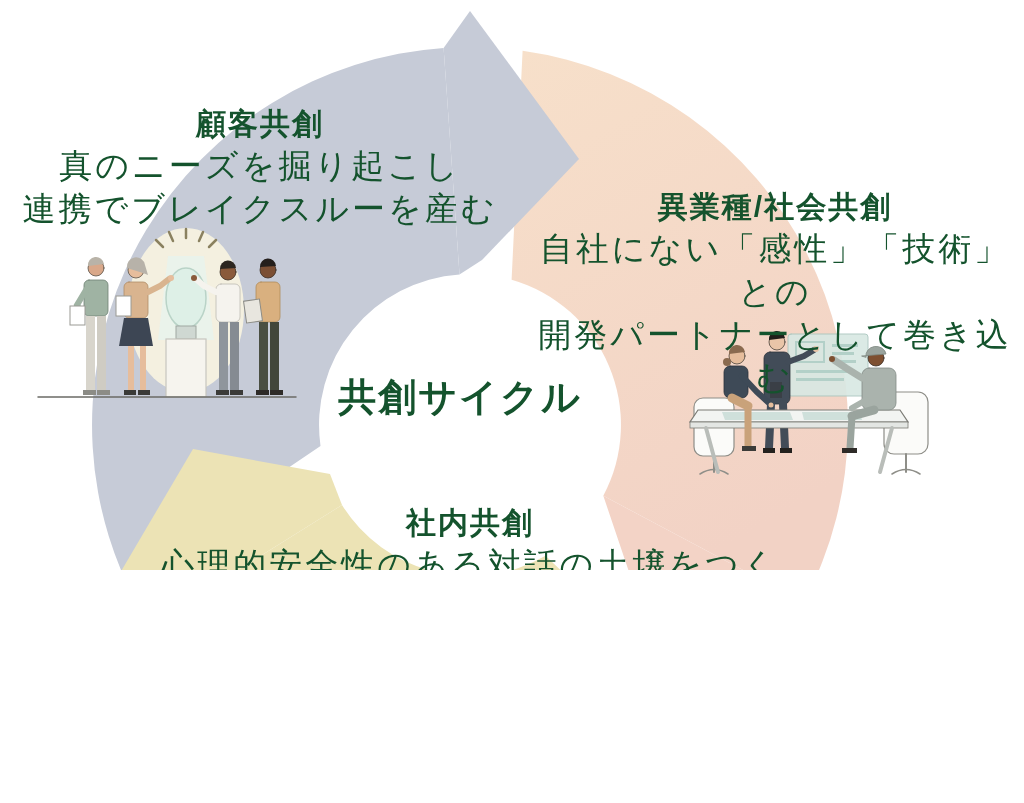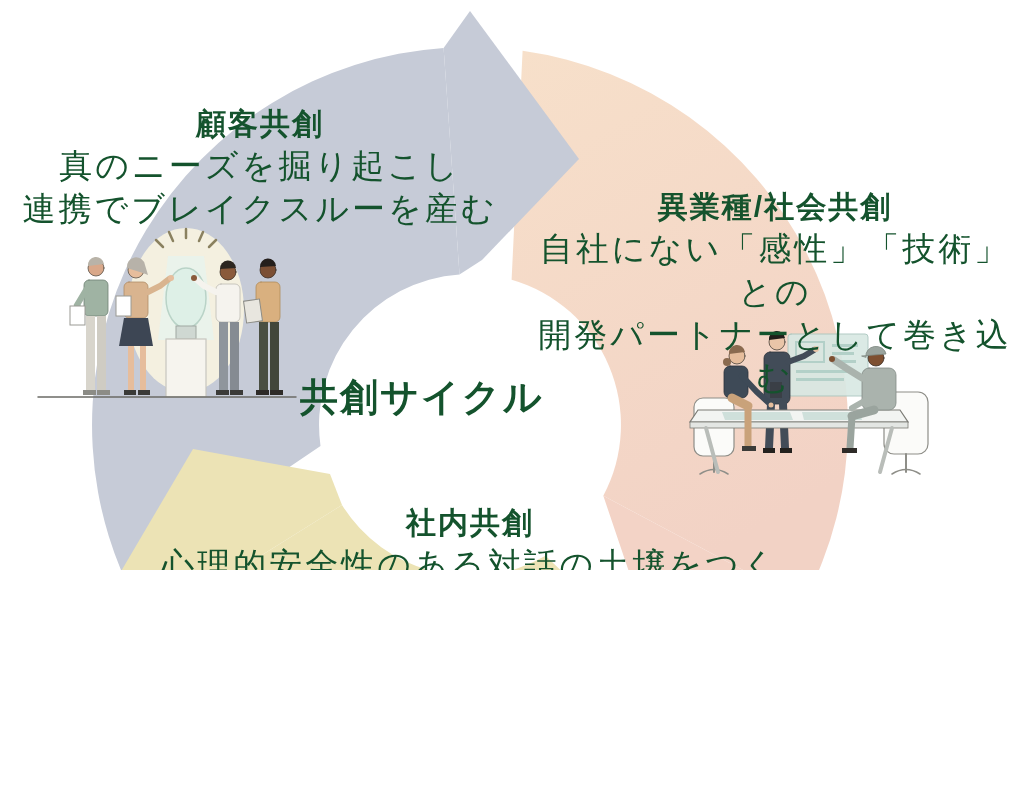--- a/index.html
+++ b/index.html
@@ -9,22 +9,22 @@
     overflow:hidden;
     background:#ffffff;
     font-family:Liberation Sans, sans-serif;
     color:#14532d;
   }
   .canvas svg{position:absolute;left:0;top:0;}
   .txtblock{position:absolute;text-align:center;}
   .seg-title{font-size:30px;font-weight:bold;letter-spacing:2px;line-height:40px;}
   .seg-line{font-size:33px;letter-spacing:3px;line-height:43px;}
   .center-label{
-    position:absolute;left:300px;top:372px;width:340px;
-    font-size:38px;font-weight:bold;letter-spacing:2px;
+    position:absolute;left:290px;top:372px;width:340px;
+    text-align:center;font-size:38px;font-weight:bold;letter-spacing:2px;
   }
   #block-customer{left:10px;top:104px;width:500px;}
   #block-partner{left:530px;top:187px;width:490px;}
   #block-internal{left:155px;top:503px;width:630px;}
 </style>
 </head>
 <body>
 
 <div class="canvas">
 

